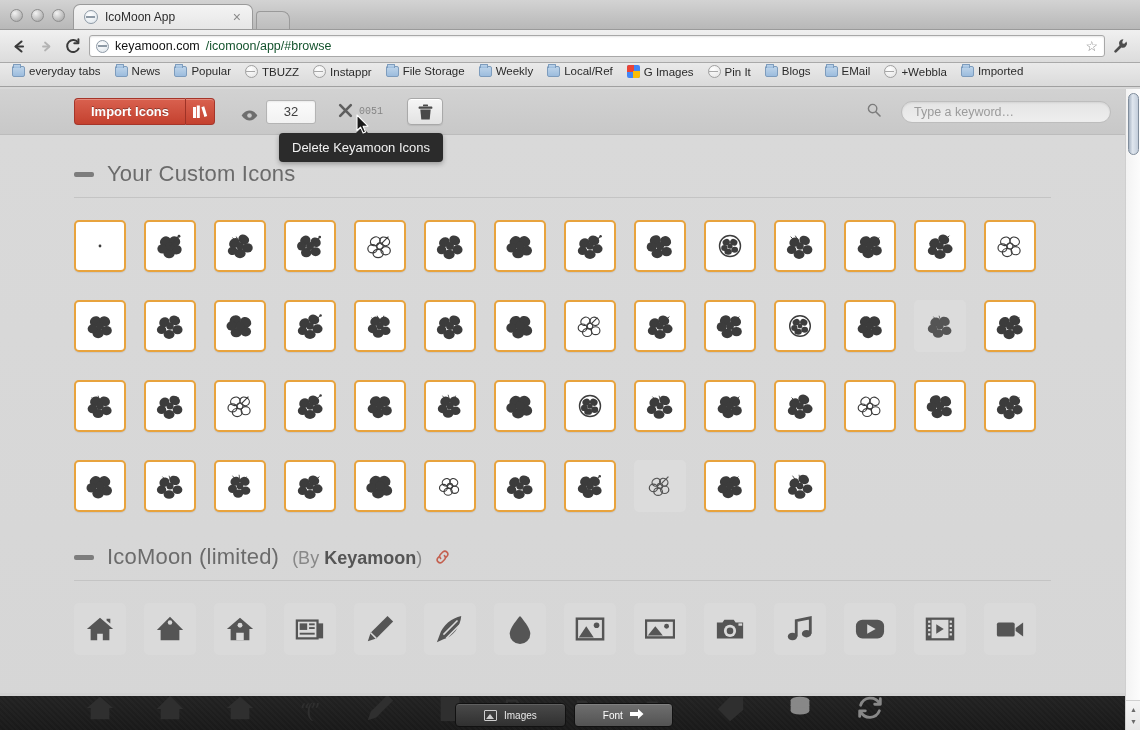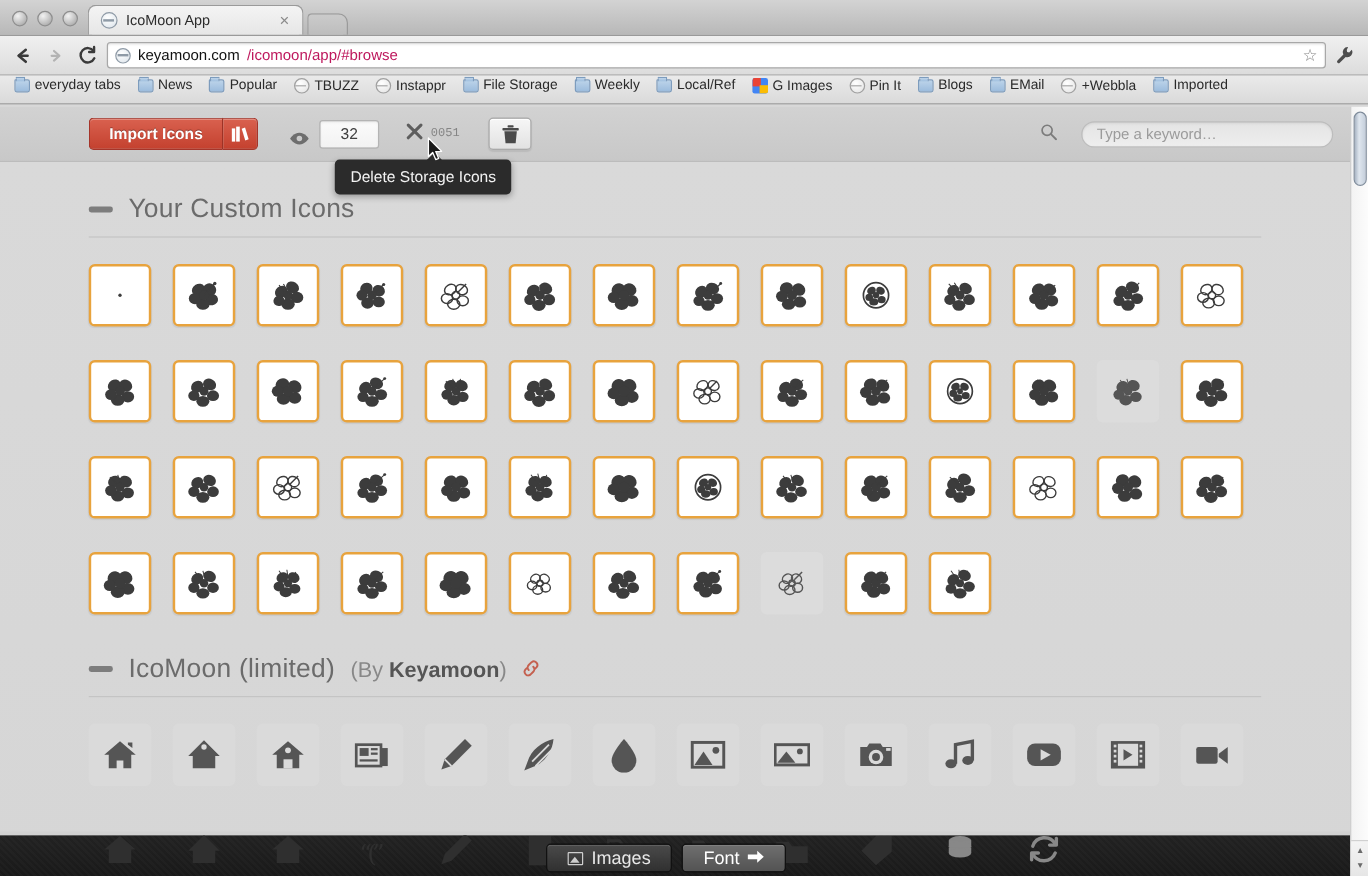--- a/index.html
+++ b/index.html
@@ -74,21 +74,21 @@
     font-size: 12.5px;
     box-shadow: inset 0 1px 2px rgba(0,0,0,0.10);
   }
   .omni-fav {
     width: 13px; height: 13px; border-radius: 50%;
     border: 1.5px solid #8e9aa6; background: radial-gradient(circle at 40% 35%,#fff,#dbe3ea);
     position: relative; flex: none;
   }
   .omni-fav::after { content:""; position:absolute; left:0.5px; top:4.5px; width:9px; height:1.5px; background:#8e9aa6; }
   .url-strong { color: #111; font-weight: normal; }
-  .url-rest { color: #be185d; }
+  .url-rest { color: #14532d; }
   .star-icon { color: #888; font-size: 14px; margin-left: auto; }
   .wrench { width: 22px; height: 22px; display:flex; align-items:center; justify-content:center; }
 
   .bookmarks {
     height: 24px;
     background: linear-gradient(to bottom, #eaeaea, #dadada);
     border-bottom: 1px solid #a0a0a0;
     display: flex; align-items: flex-start; padding: 0 6px; gap: 2px;
     font-size: 11.5px; color: #2a2a2a;
     overflow: hidden;
@@ -237,24 +237,24 @@
   .footer-row {
     position: absolute; left: 74px; top: -14px;
     display: flex; gap: 18px; align-items: flex-start;
   }
   .footer-cell { width: 52px; height: 52px; display:flex; align-items:center; justify-content:center; }
   .mode-tabs {
     position: absolute; left: 455px; top: 7px;
     display: flex; gap: 8px; z-index: 5;
   }
   .mode-tab {
-    height: 24px; padding: 0 17px; border-radius: 4px;
+    height: 24px; padding: 0 28px; border-radius: 4px;
     background: linear-gradient(to bottom, #4a4a4a, #303030);
     border: 1px solid #111; color: #e8e8e8;
-    font-size: 15px; display: flex; align-items: center; gap: 7px;
+    font-size: 10px; display: flex; align-items: center; gap: 7px;
     box-shadow: inset 0 1px 0 rgba(255,255,255,0.12);
   }
   .mode-tab.active {
     background: linear-gradient(to bottom, #6f6f6f, #535353);
     color: #fff;
   }
   .mini-img {
     width: 13px; height: 11px; border: 1.5px solid #cfcfcf; border-radius: 1px;
     position: relative; flex: none;
   }
@@ -437,21 +437,21 @@
         <div class="search-wrap">
           <span class="srch-icon">
             <svg width="14" height="14" viewBox="0 0 14 14">
                 <circle cx="5.6" cy="5.6" r="4.2" stroke="#7c7c7c" stroke-width="1.4" fill="none"></circle>
                 <path d="M8.8 8.8 L13 13" stroke="#7c7c7c" stroke-width="1.6" stroke-linecap="round"></path>
               </svg>
           </span>
           <input class="search-input" type="text" placeholder="Type a keyword…" style="">
         </div>
 
-        <div class="tooltip">Delete Storage Icons</div>
+        <div class="tooltip">Delete Keyamoon Icons</div>
         <div class="cursor">
           <svg width="14" height="21" viewBox="0 0 14 21">
               <path d="M1 1 L1 16.5 L4.6 13.1 L7.1 19 L9.6 18 L7.1 12.3 L12 12.1 Z" fill="#1a1a1a" stroke="#fff" stroke-width="1.1" stroke-linejoin="round"></path>
             </svg>
         </div>
       </div>
 
       <div class="section">
         <div class="section-head">
           <span class="dash"></span>

